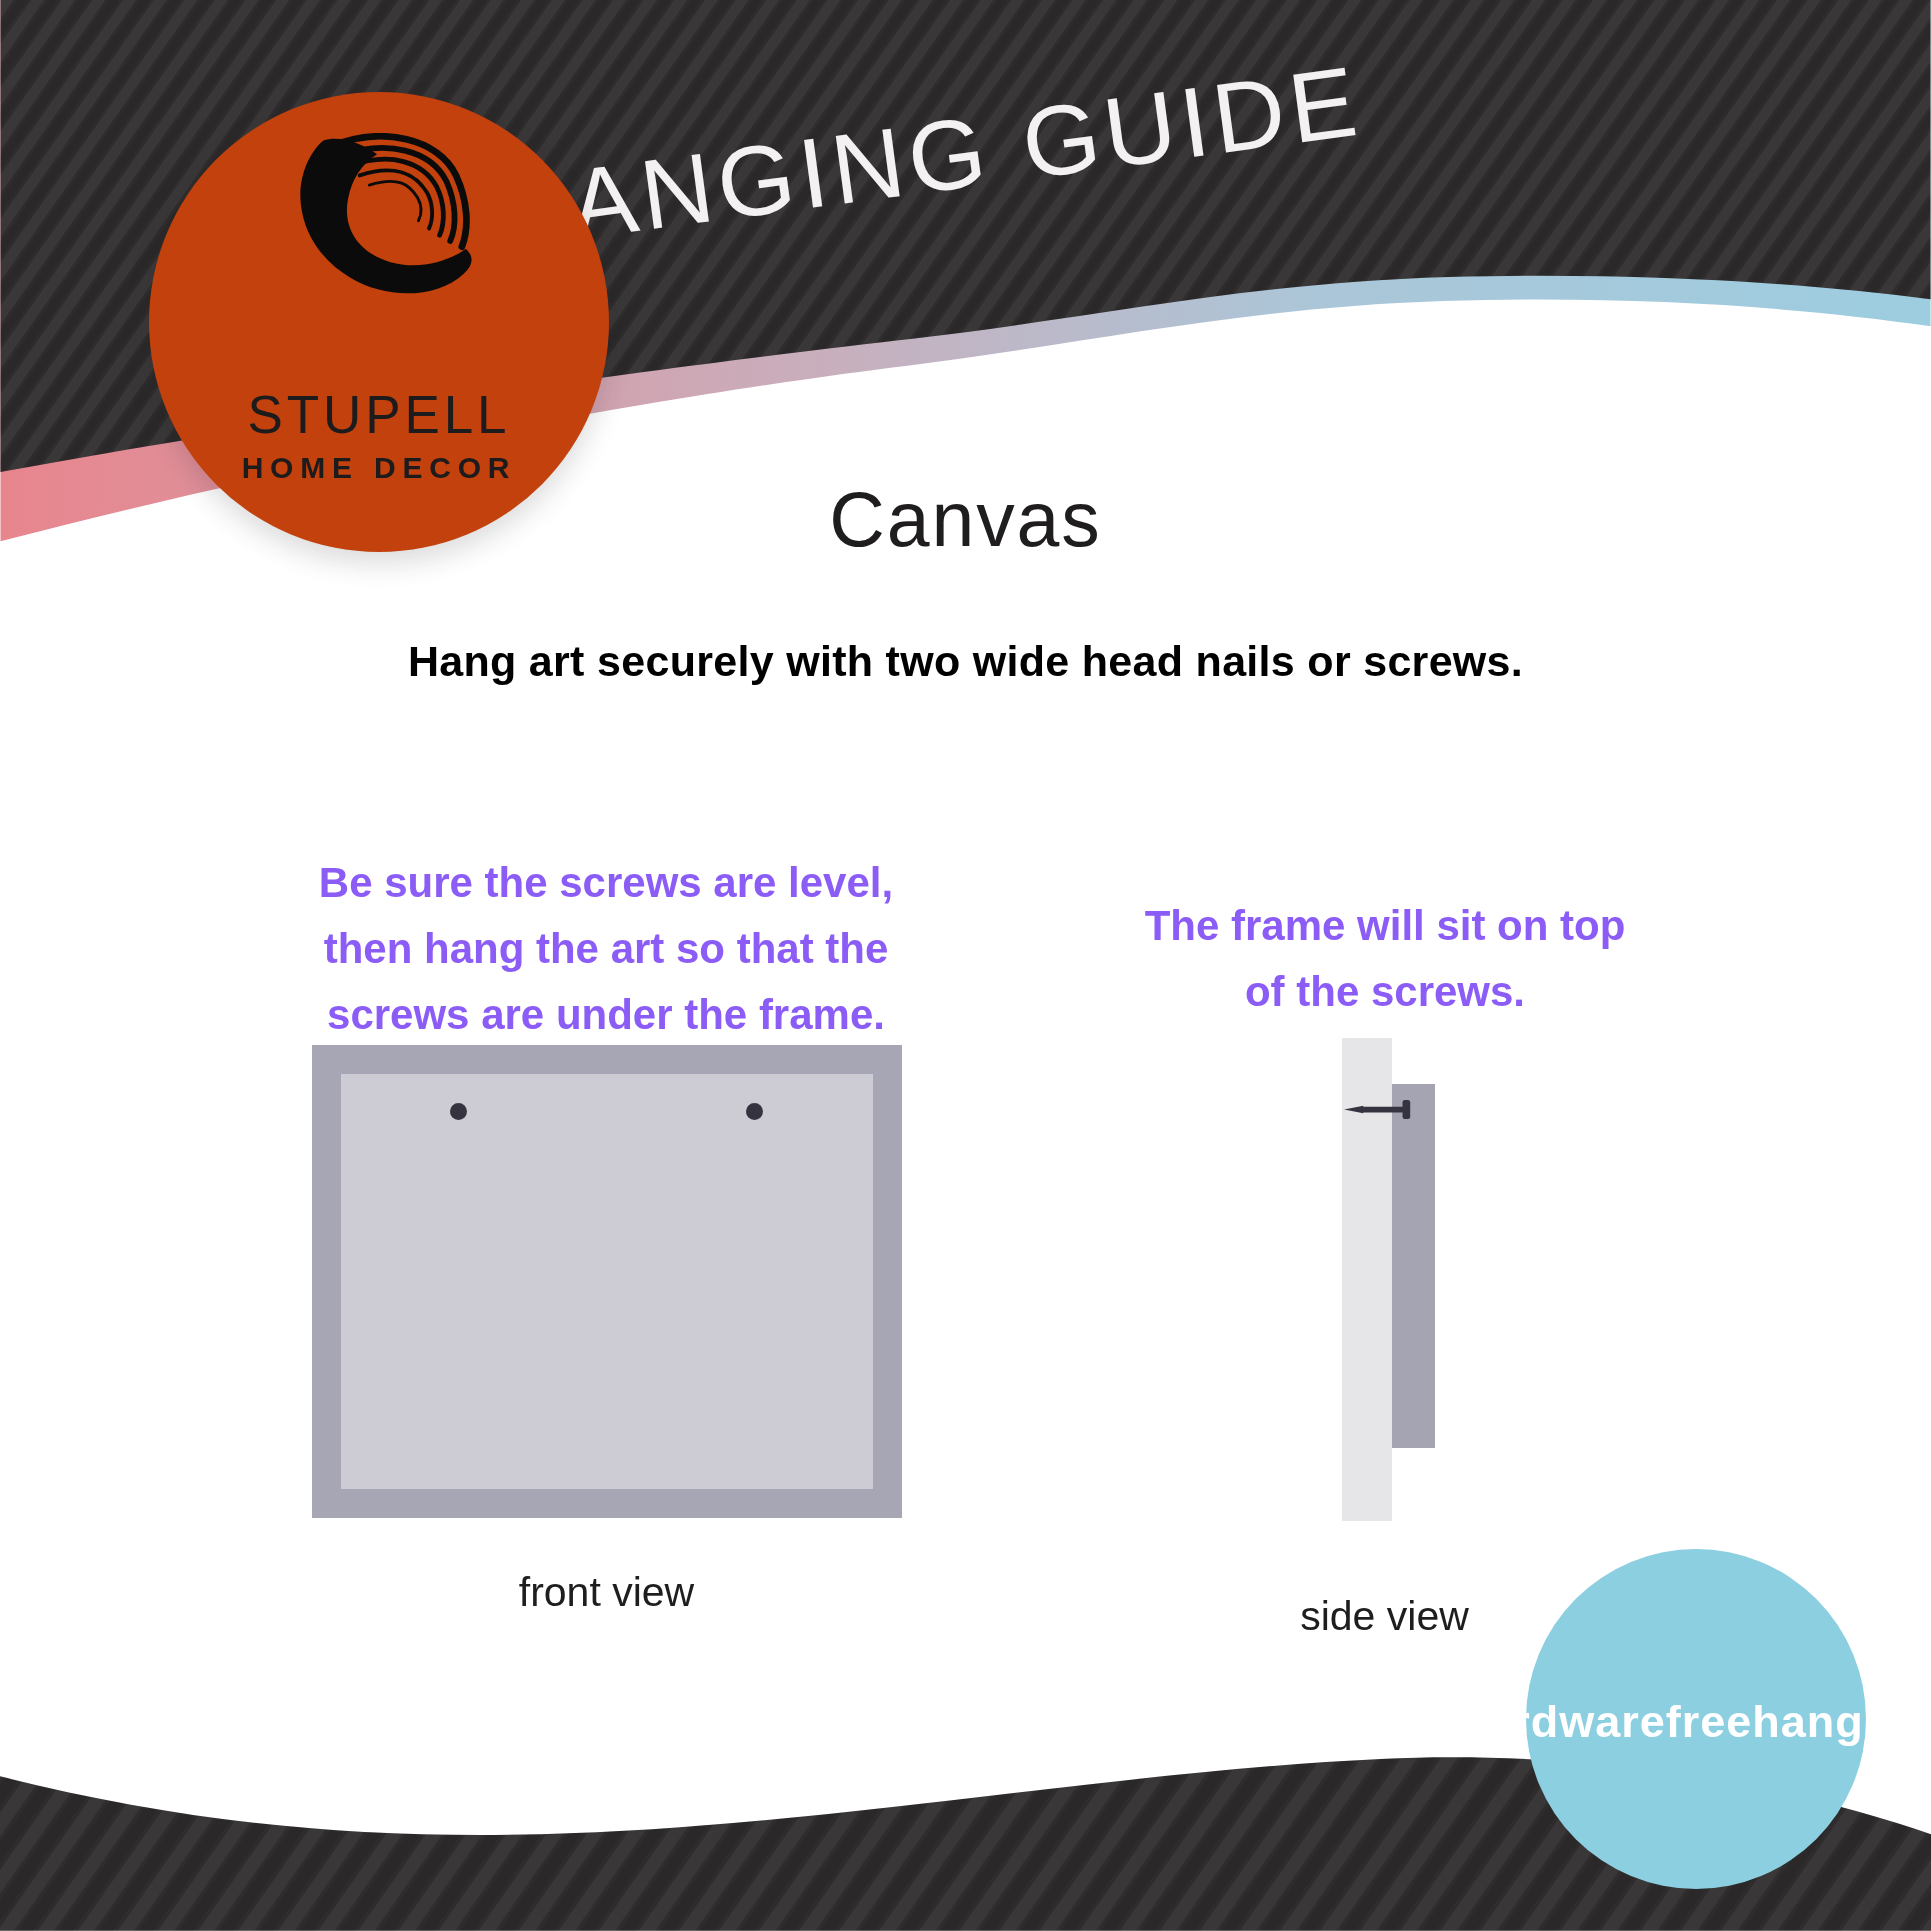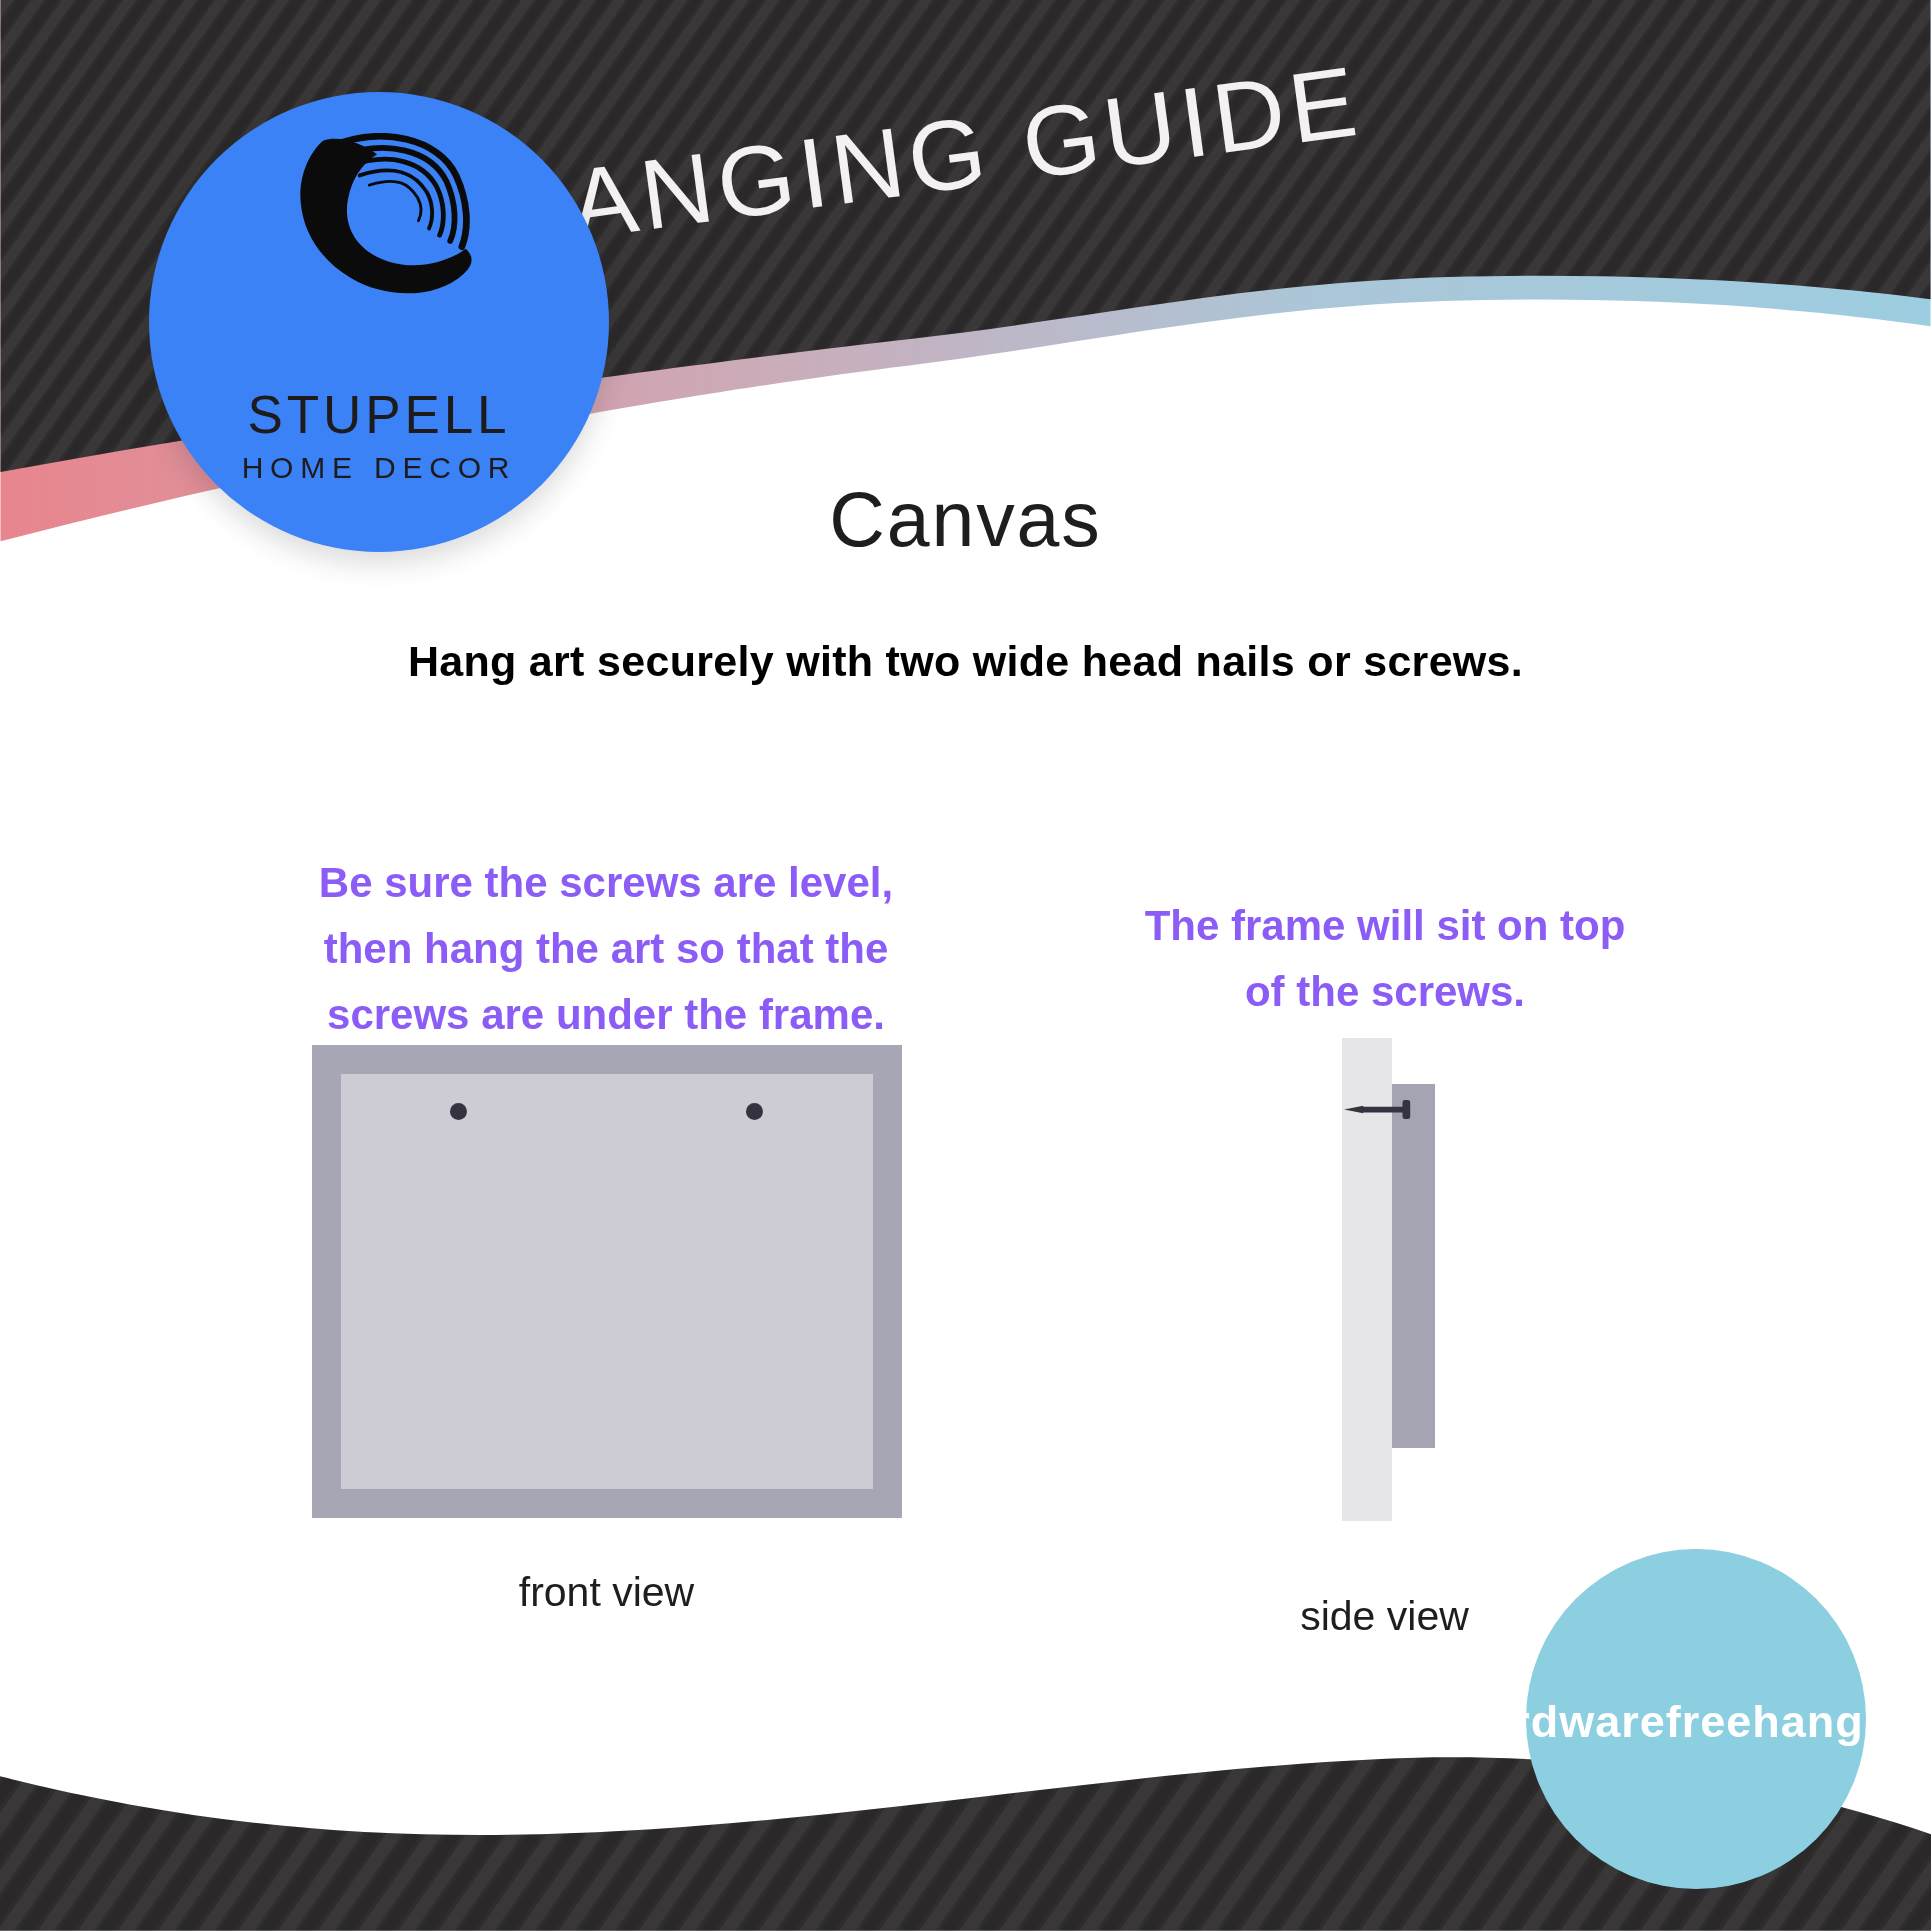--- a/index.html
+++ b/index.html
@@ -14,30 +14,30 @@
   .header-svg{left:0;top:0;}
   .header-title{
     left:319px;top:93px;width:1217px;height:129px;line-height:129px;
     font-size:99px;font-weight:400;letter-spacing:.055em;color:#f3f1f2;
     text-align:center;transform:rotate(-7.6deg);white-space:nowrap;
   }
 
   
   .logo-badge{
     left:149px;top:92px;width:460px;height:460px;border-radius:50%;
-    background:#3b82f6;box-shadow:0 11.6px 27px rgba(40,40,45,.16);
+    background:#c2410c;box-shadow:0 11.6px 27px rgba(40,40,45,.16);
   }
   .logo-swirl{left:145px;top:41px;}
   .brand-name{
     left:0;right:0;top:292px;text-align:center;
     font-size:53px;font-weight:400;letter-spacing:3.9px;color:#1d1b1c;
   }
   .brand-tagline{
     left:0;right:0;top:359px;text-align:center;
-    font-size:30px;font-weight:400;letter-spacing:6.8px;color:#1d1b1c;
+    font-size:30px;font-weight:700;letter-spacing:6.8px;color:#1d1b1c;
   }
 
   
   .product-title{
     left:0;width:1931px;top:475px;text-align:center;
     font-size:77px;font-weight:400;letter-spacing:1.9px;color:#1f1d1e;
   }
   .instruction-text{
     left:0;width:1931px;top:637px;text-align:center;
     font-size:43px;font-weight:700;letter-spacing:0.3px;color:#000000;

